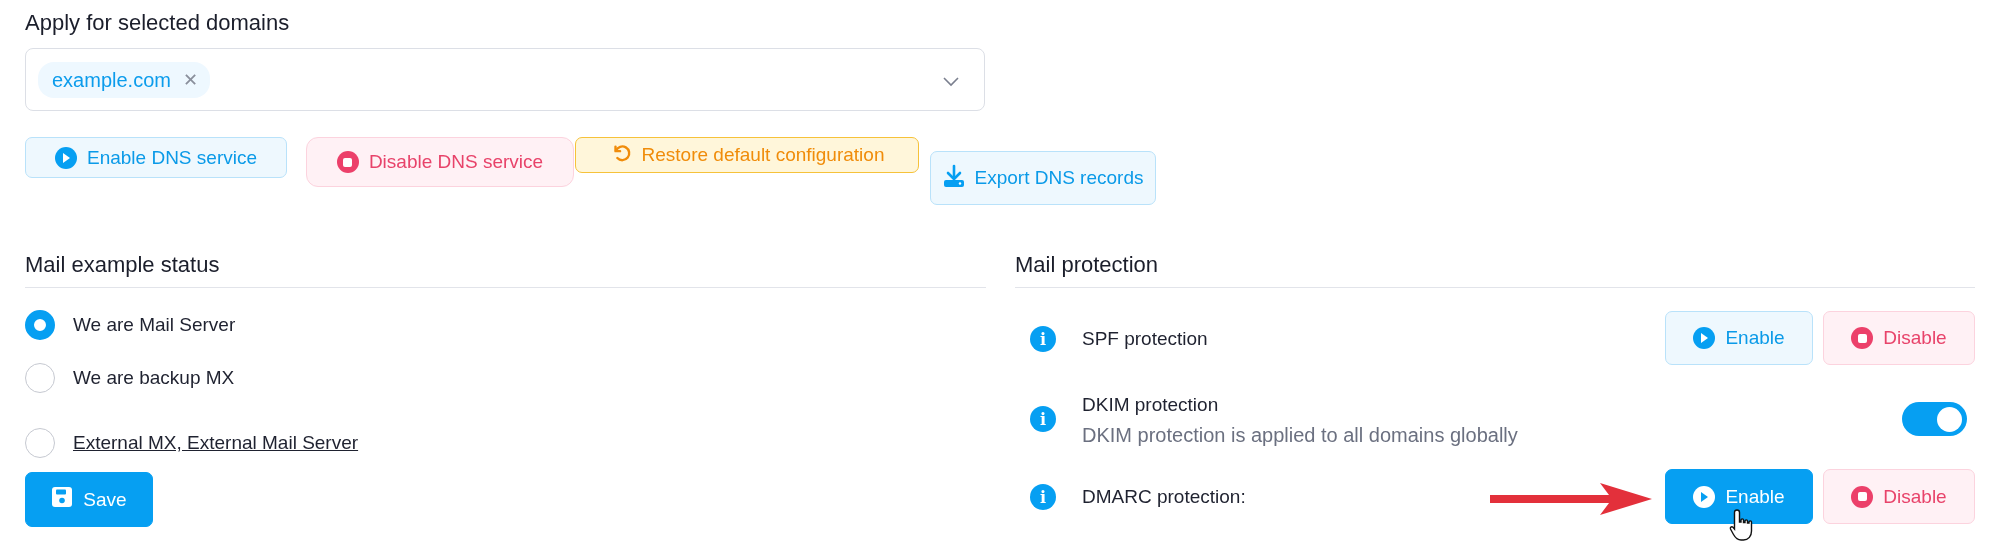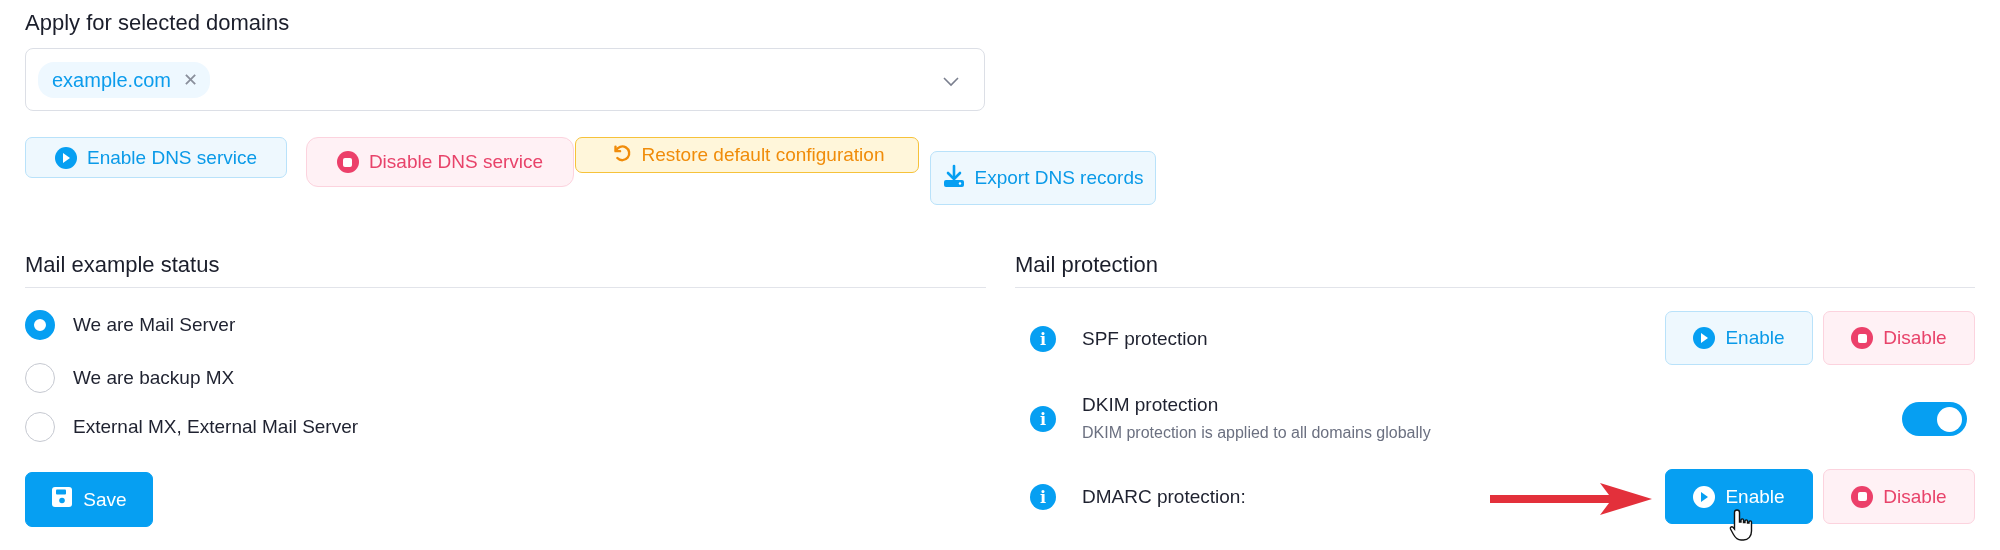--- a/index.html
+++ b/index.html
@@ -41,21 +41,21 @@
   .radio.checked { border: 9px solid #069ff2; }
   .radio-label { font-size: 19px; color: #1f2230; }
 
   
   .info-icon {
     width: 26px; height: 26px; border-radius: 50%; background: #069ff2; color: #fff;
     font-family: "DejaVu Serif", serif; font-weight: bold; font-size: 16px;
     display: flex; align-items: center; justify-content: center;
   }
   .prot-title { font-size: 19px; color: #1f2230; }
-  .prot-sub { font-size: 16px; color: #6b7080; }
+  .prot-sub { font-size: 20px; color: #6b7080; }
 
   .toggle { width: 65px; height: 34px; border-radius: 17px; background: #069ff2; position: absolute; cursor: pointer; }
   .toggle-knob { width: 25px; height: 25px; border-radius: 50%; background: #fff; position: absolute; right: 5px; top: 4.5px; }
 </style>
 </head>
 <body>
 
 <div class="abs h-title" style="left:25px; top:10px;">Apply for selected domains</div>
 
 <div class="abs select">
@@ -112,21 +112,21 @@
 <div class="abs divider" style="left:25px; top:287px; width:961px;"></div>
 
 <div class="abs radio-row" style="left:25px; top:310px;">
   <span class="radio checked"></span>
   <span class="radio-label">We are Mail Server</span>
 </div>
 <div class="abs radio-row" style="left:25px; top:363px;">
   <span class="radio"></span>
   <span class="radio-label">We are backup MX</span>
 </div>
-<div class="abs radio-row" style="left:25px; top:412px;">
+<div class="abs radio-row" style="left:25px; top:428px;text-decoration:underline;">
   <span class="radio"></span>
   <span class="radio-label">External MX, External Mail Server</span>
 </div>
 
 <div class="abs btn btn-solid" style="left:25px; top:472px; width:128px; height:55px; font-size:19px;">
   <span>
     <svg width="22" height="22" viewBox="0 0 22 22">
         <rect x="1" y="1" width="20" height="20" rx="3" fill="#fff"></rect>
         <rect x="5" y="3.5" width="10" height="5" rx="1" fill="#069ff2"></rect>
         <circle cx="11" cy="14.5" r="2.8" fill="#069ff2"></circle>

